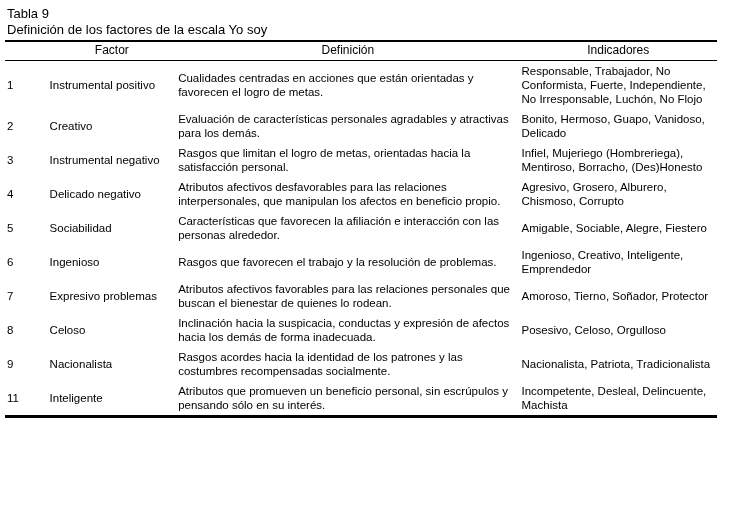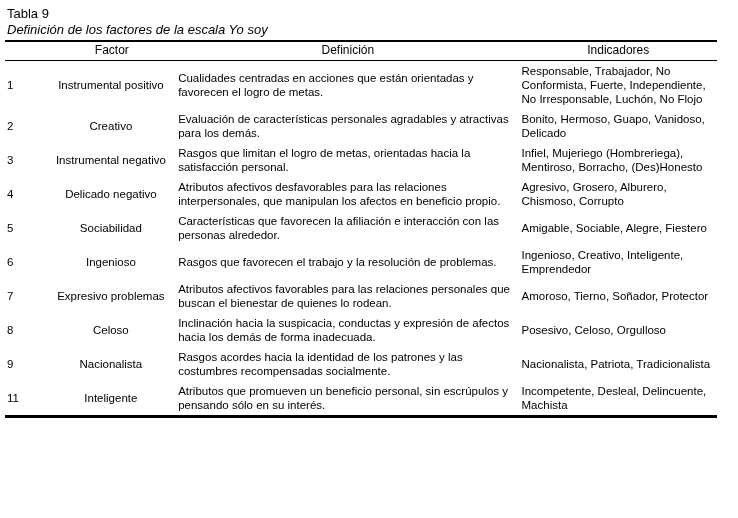--- a/index.html
+++ b/index.html
@@ -19,21 +19,20 @@
   }
   .table-title {
     font-size: 13px;
     line-height: 15px;
     margin: 0 0 1px 2px;
     font-weight: normal;
   }
   .table-subtitle {
     font-size: 13px;
     line-height: 15px;
-    font-style: italic;
     margin: 0 0 3px 2px;
   }
   table.apa-table {
     width: 100%;
     border-collapse: collapse;
     font-size: 11.5px;
     line-height: 1.22;
     border-top: 2px solid #000;
     border-bottom: 3px solid #000;
   }
@@ -45,21 +44,21 @@
   }
   table.apa-table td {
     vertical-align: middle;
     padding: 3px 4px 3px 2px;
   }
   col.c-num   { width: 44px; }
   col.c-factor{ width: 132px; }
   col.c-def   { width: 358px; }
   col.c-ind   { width: 204px; }
   td.num-cell    { padding-left: 8px; }
-  td.factor-cell { padding-left: 2px; text-align: center; }
+  td.factor-cell { padding-left: 2px; }
   td.def-cell    { padding-left: 4px; }
   td.ind-cell    { padding-left: 6px; }
 </style>
 </head>
 <body>
 
 <div class="page">
   <p class="table-title">Tabla 9</p>
   <p class="table-subtitle">Definición de los factores de la escala Yo soy</p>
 

